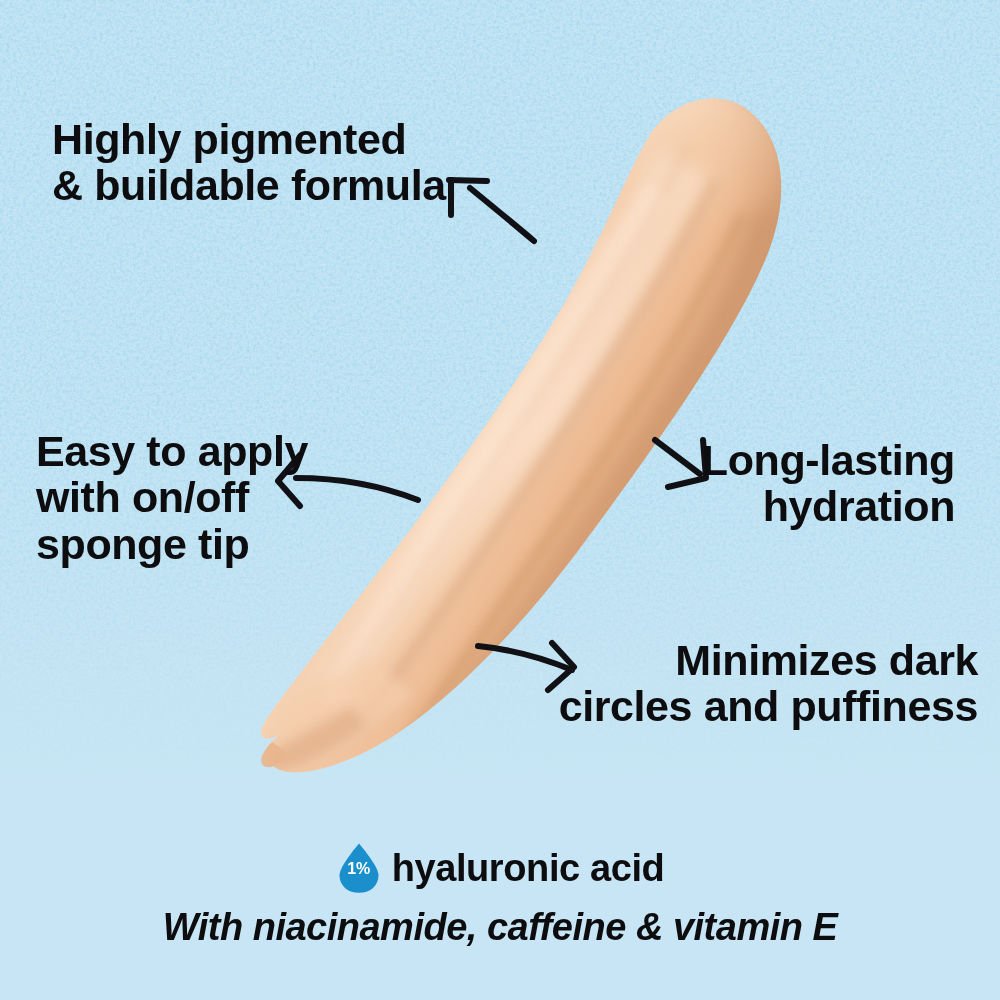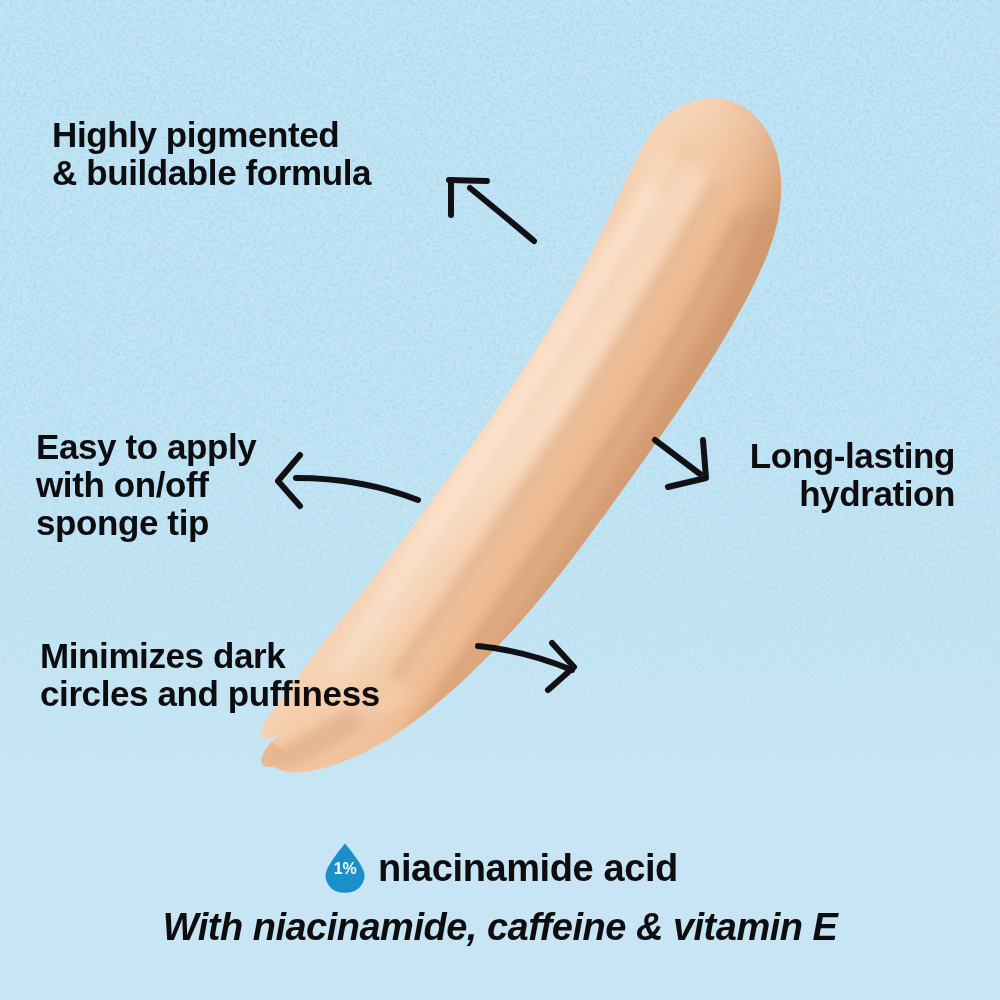--- a/index.html
+++ b/index.html
@@ -19,28 +19,28 @@
     opacity:.95;
   }
   
   .swatch{position:absolute;left:0;top:0;width:1000px;height:1000px;}
   
   .arrows{position:absolute;left:0;top:0;width:1000px;height:1000px;}
   
   .callout{
     position:absolute;color:#0d0d0f;
     font-weight:700;
-    font-size:35px;line-height:1.08;
+    font-size:43px;line-height:1.08;
     letter-spacing:-0.4px;
     white-space:pre-line;
   }
   #c1{left:52px;top:116px;text-align:left;}
   #c2{left:36px;top:428px;text-align:left;}
   #c3{right:45px;top:437px;text-align:right;}
-  #c4{left:0;right:22px;top:637px;text-align:left;padding-left:40px;}
+  #c4{left:0;right:22px;top:637px;text-align:right;padding-left:40px;}
   
   .bottom{
     position:absolute;left:0;right:0;bottom:54px;text-align:center;
     color:#0d0d0f;
   }
   .line-ha{
     display:flex;align-items:center;justify-content:center;gap:10px;
     font-size:38px;font-weight:700;letter-spacing:-0.4px;line-height:1;
     margin-bottom:14px;
   }
@@ -241,19 +241,19 @@
       <span class="drop">
         <svg width="46" height="52" viewBox="0 0 46 52" aria-hidden="true">
           <path d="M23 1.5
                    C23 1.5 42.5 24 42.5 33.2
                    C42.5 44.1 33.8 50.8 23 50.8
                    C12.2 50.8 3.5 44.1 3.5 33.2
                    C3.5 24 23 1.5 23 1.5 Z" fill="#1b8fcc"></path>
         </svg>
         <span class="drop-label">1%</span>
       </span>
-      <span>niacinamide acid</span>
+      <span>hyaluronic acid</span>
     </div>
 
     <div class="line-ingredients">With niacinamide, caffeine &amp; vitamin E</div>
   </div>
 
 </div>
 
 </body></html>

